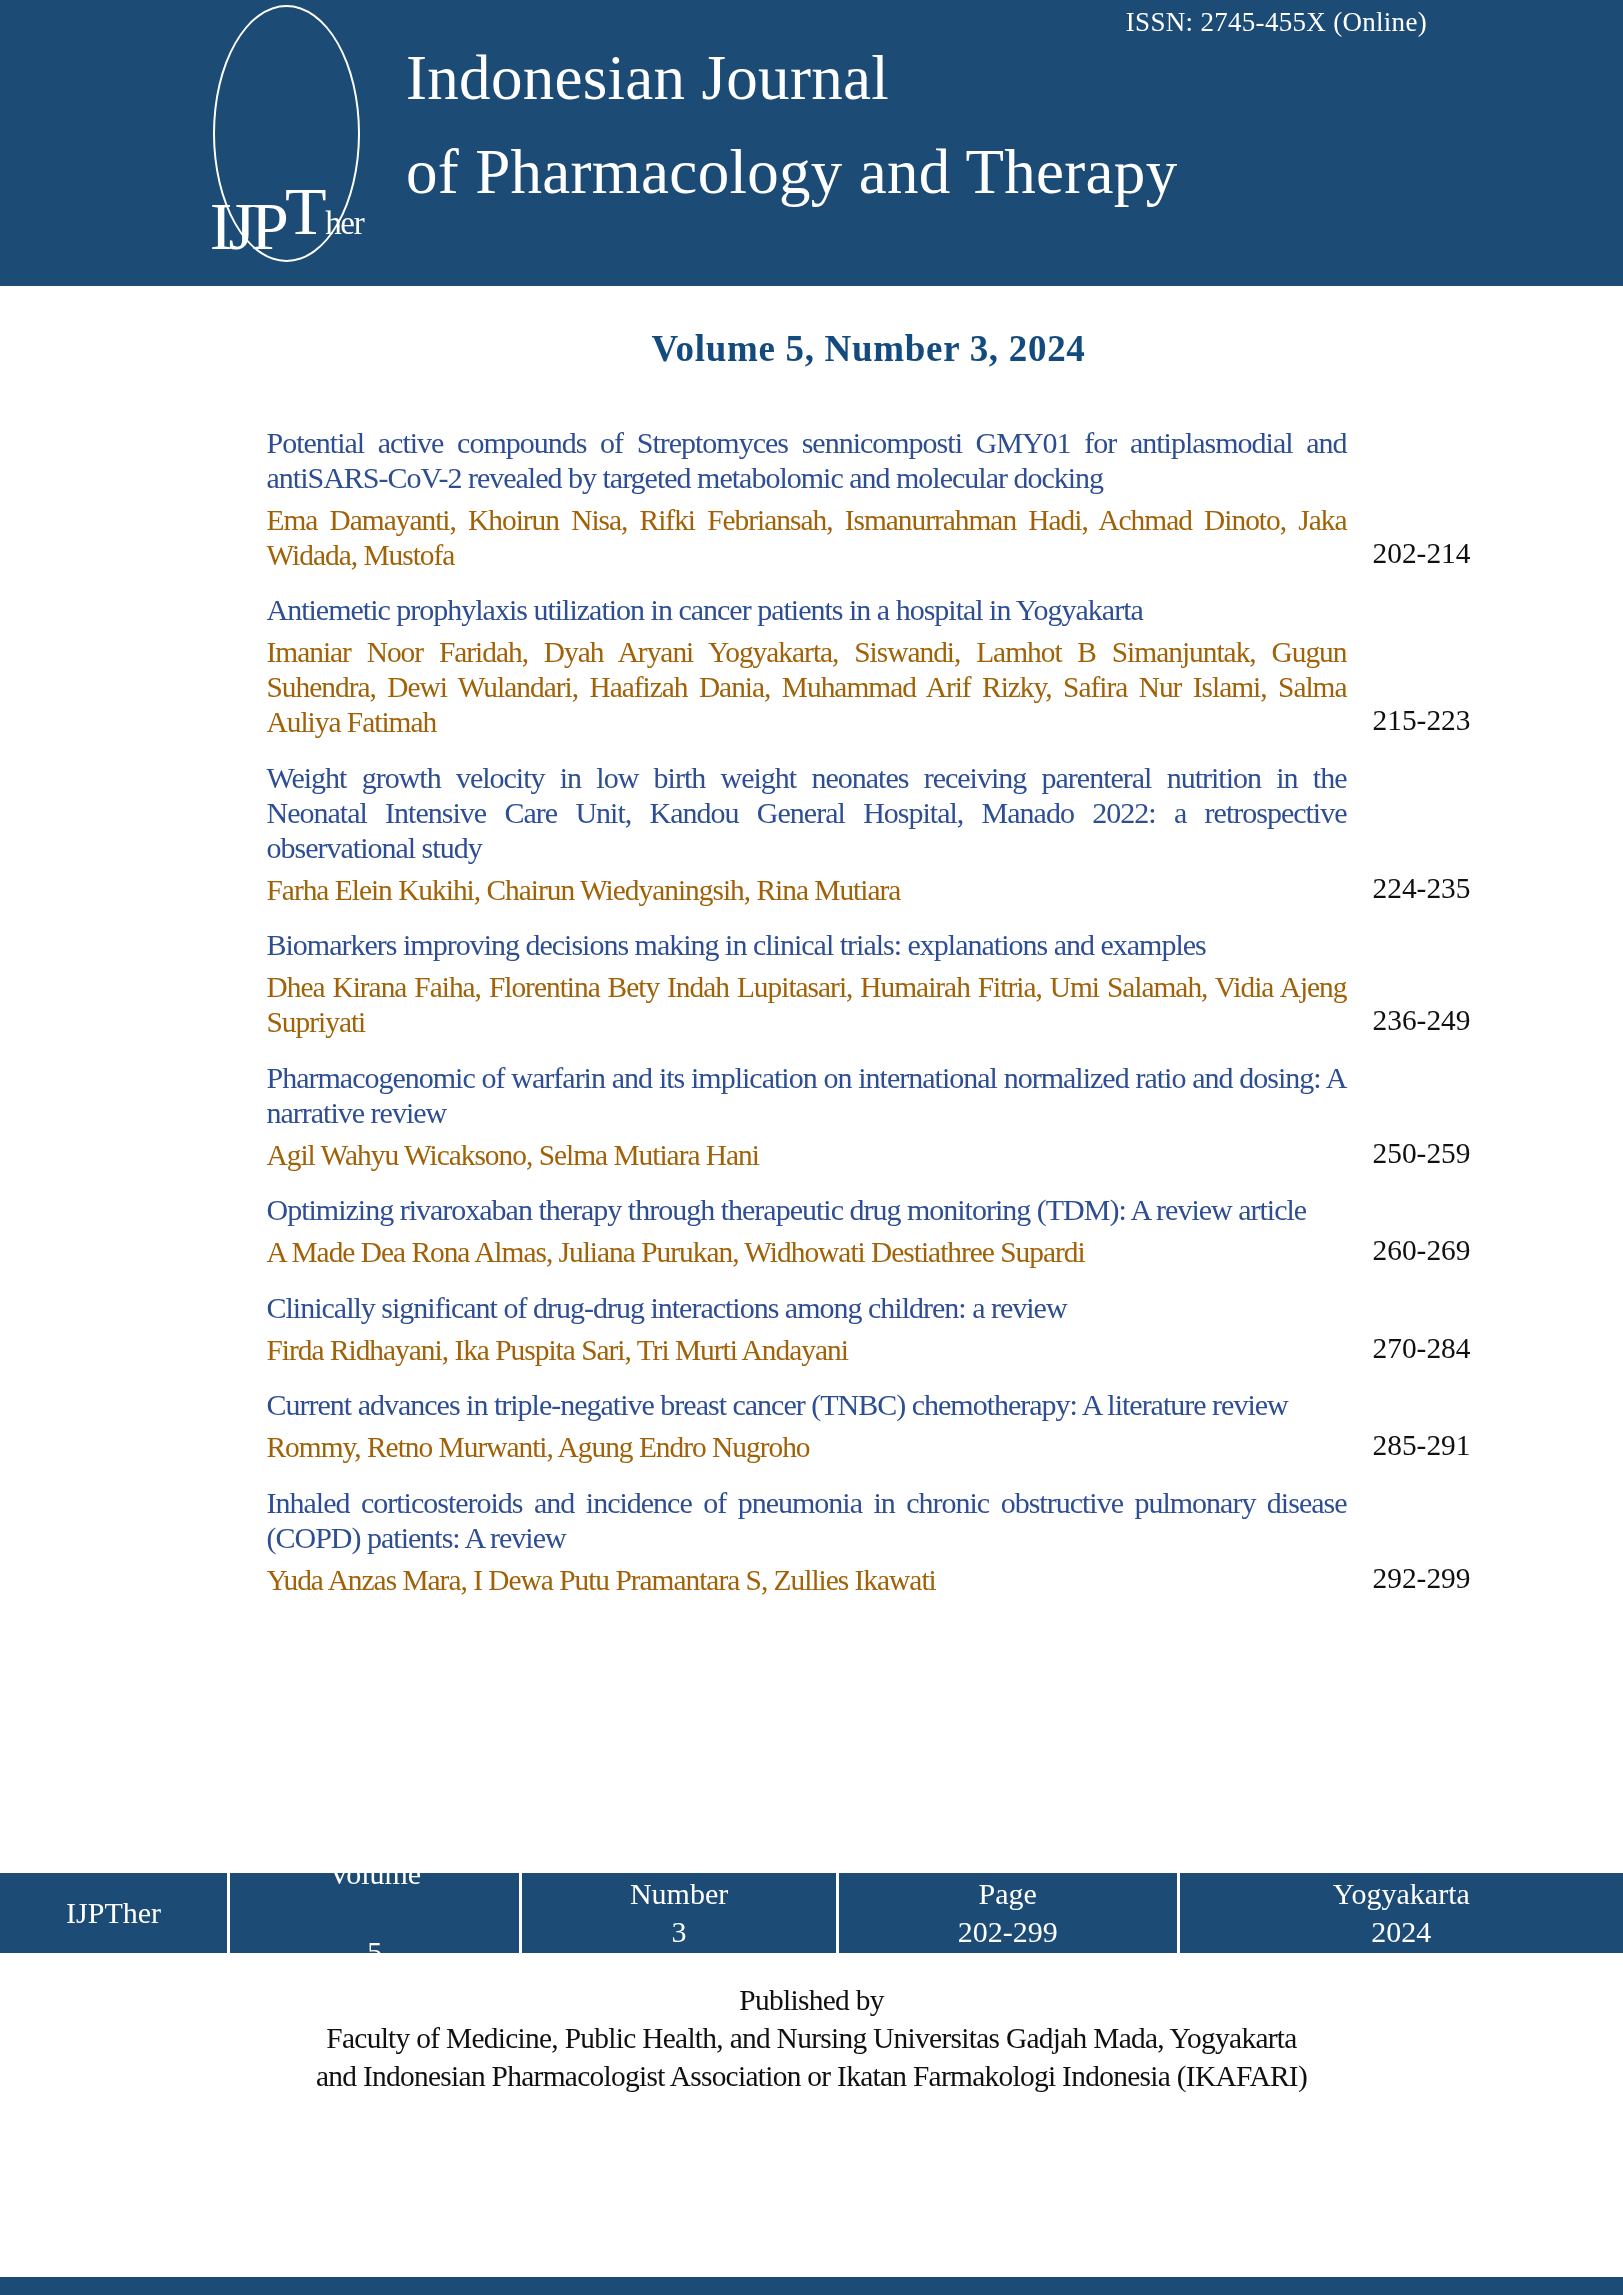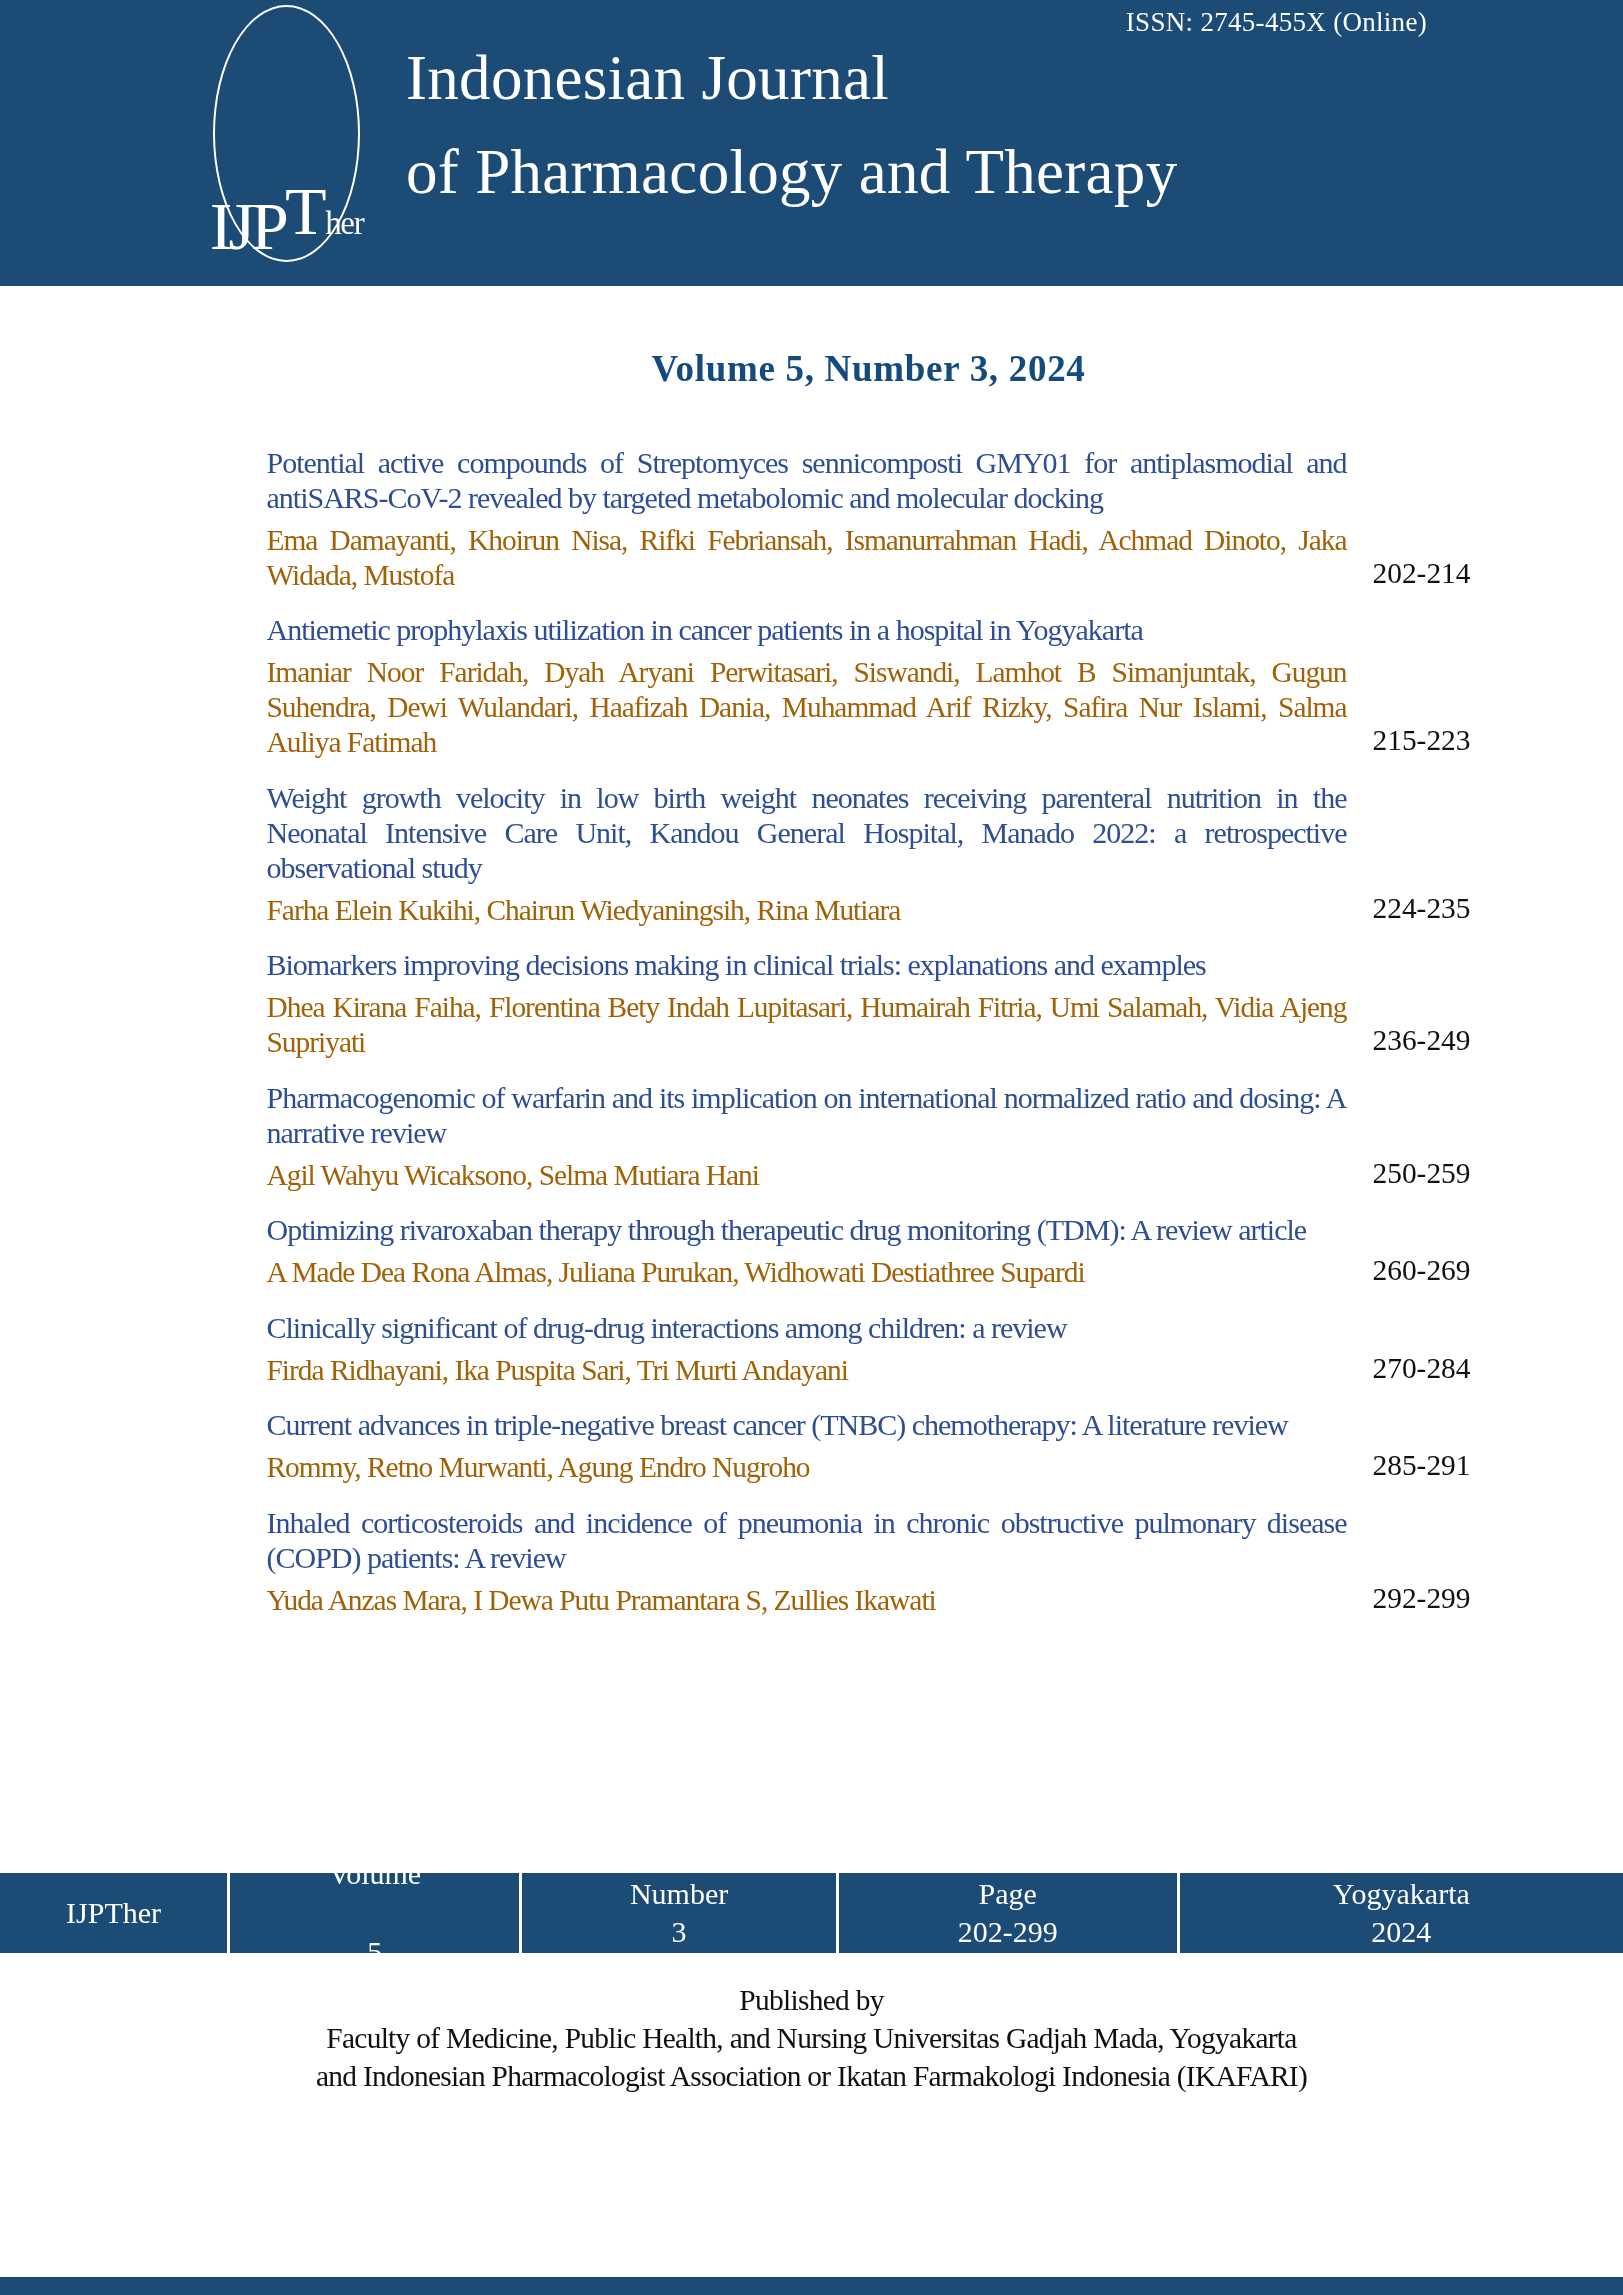--- a/index.html
+++ b/index.html
@@ -33,21 +33,21 @@
   .logo-line2{font-size:68px;line-height:73px;letter-spacing:-1.3px;}
   .logo-her{font-size:33px;}
 
   
   .issue-heading{
     margin:41px 0 0 0;text-align:center;
     font-size:37px;font-weight:bold;color:#134b7f;letter-spacing:0.7px;
   }
 
   
-  .content{padding:0 89px 0 203px;margin-top:20px;}
+  .content{padding:0 89px 0 203px;}
   .article-list{margin-top:55px;}
   .entry{display:flex;justify-content:center;align-items:flex-end;margin-bottom:19.6px;}
   .entry-main{width:1080px;}
   .entry-title{
     color:#2e4e94;font-size:30px;line-height:35px;letter-spacing:-1px;
     text-align:justify;text-align-last:left;
   }
   .entry-authors{
     color:#a16207;font-size:29.4px;line-height:35px;letter-spacing:-1px;
     margin-top:7.9px;text-align:justify;text-align-last:left;
@@ -107,21 +107,21 @@
         <div class="entry">
           <div class="entry-main">
             <div class="entry-title">Potential active compounds of Streptomyces sennicomposti GMY01 for antiplasmodial and antiSARS-CoV-2 revealed by targeted metabolomic and molecular docking</div>
             <div class="entry-authors">Ema Damayanti, Khoirun Nisa, Rifki Febriansah, Ismanurrahman Hadi, Achmad Dinoto, Jaka Widada, Mustofa</div>
           </div>
           <div class="entry-pages">202-214</div>
         </div>
         <div class="entry">
           <div class="entry-main">
             <div class="entry-title">Antiemetic prophylaxis utilization in cancer patients in a hospital in Yogyakarta</div>
-            <div class="entry-authors">Imaniar Noor Faridah, Dyah Aryani Perwitasari, Siswandi, Lamhot B Simanjuntak, Gugun Suhendra, Dewi Wulandari, Haafizah Dania, Muhammad Arif Rizky, Safira Nur Islami, Salma Auliya Fatimah</div>
+            <div class="entry-authors">Imaniar Noor Faridah, Dyah Aryani Yogyakarta, Siswandi, Lamhot B Simanjuntak, Gugun Suhendra, Dewi Wulandari, Haafizah Dania, Muhammad Arif Rizky, Safira Nur Islami, Salma Auliya Fatimah</div>
           </div>
           <div class="entry-pages">215-223</div>
         </div>
         <div class="entry">
           <div class="entry-main">
             <div class="entry-title">Weight growth velocity in low birth weight neonates receiving parenteral nutrition in the Neonatal Intensive Care Unit, Kandou General Hospital, Manado 2022: a retrospective observational study</div>
             <div class="entry-authors">Farha Elein Kukihi, Chairun Wiedyaningsih, Rina Mutiara</div>
           </div>
           <div class="entry-pages">224-235</div>
         </div>

